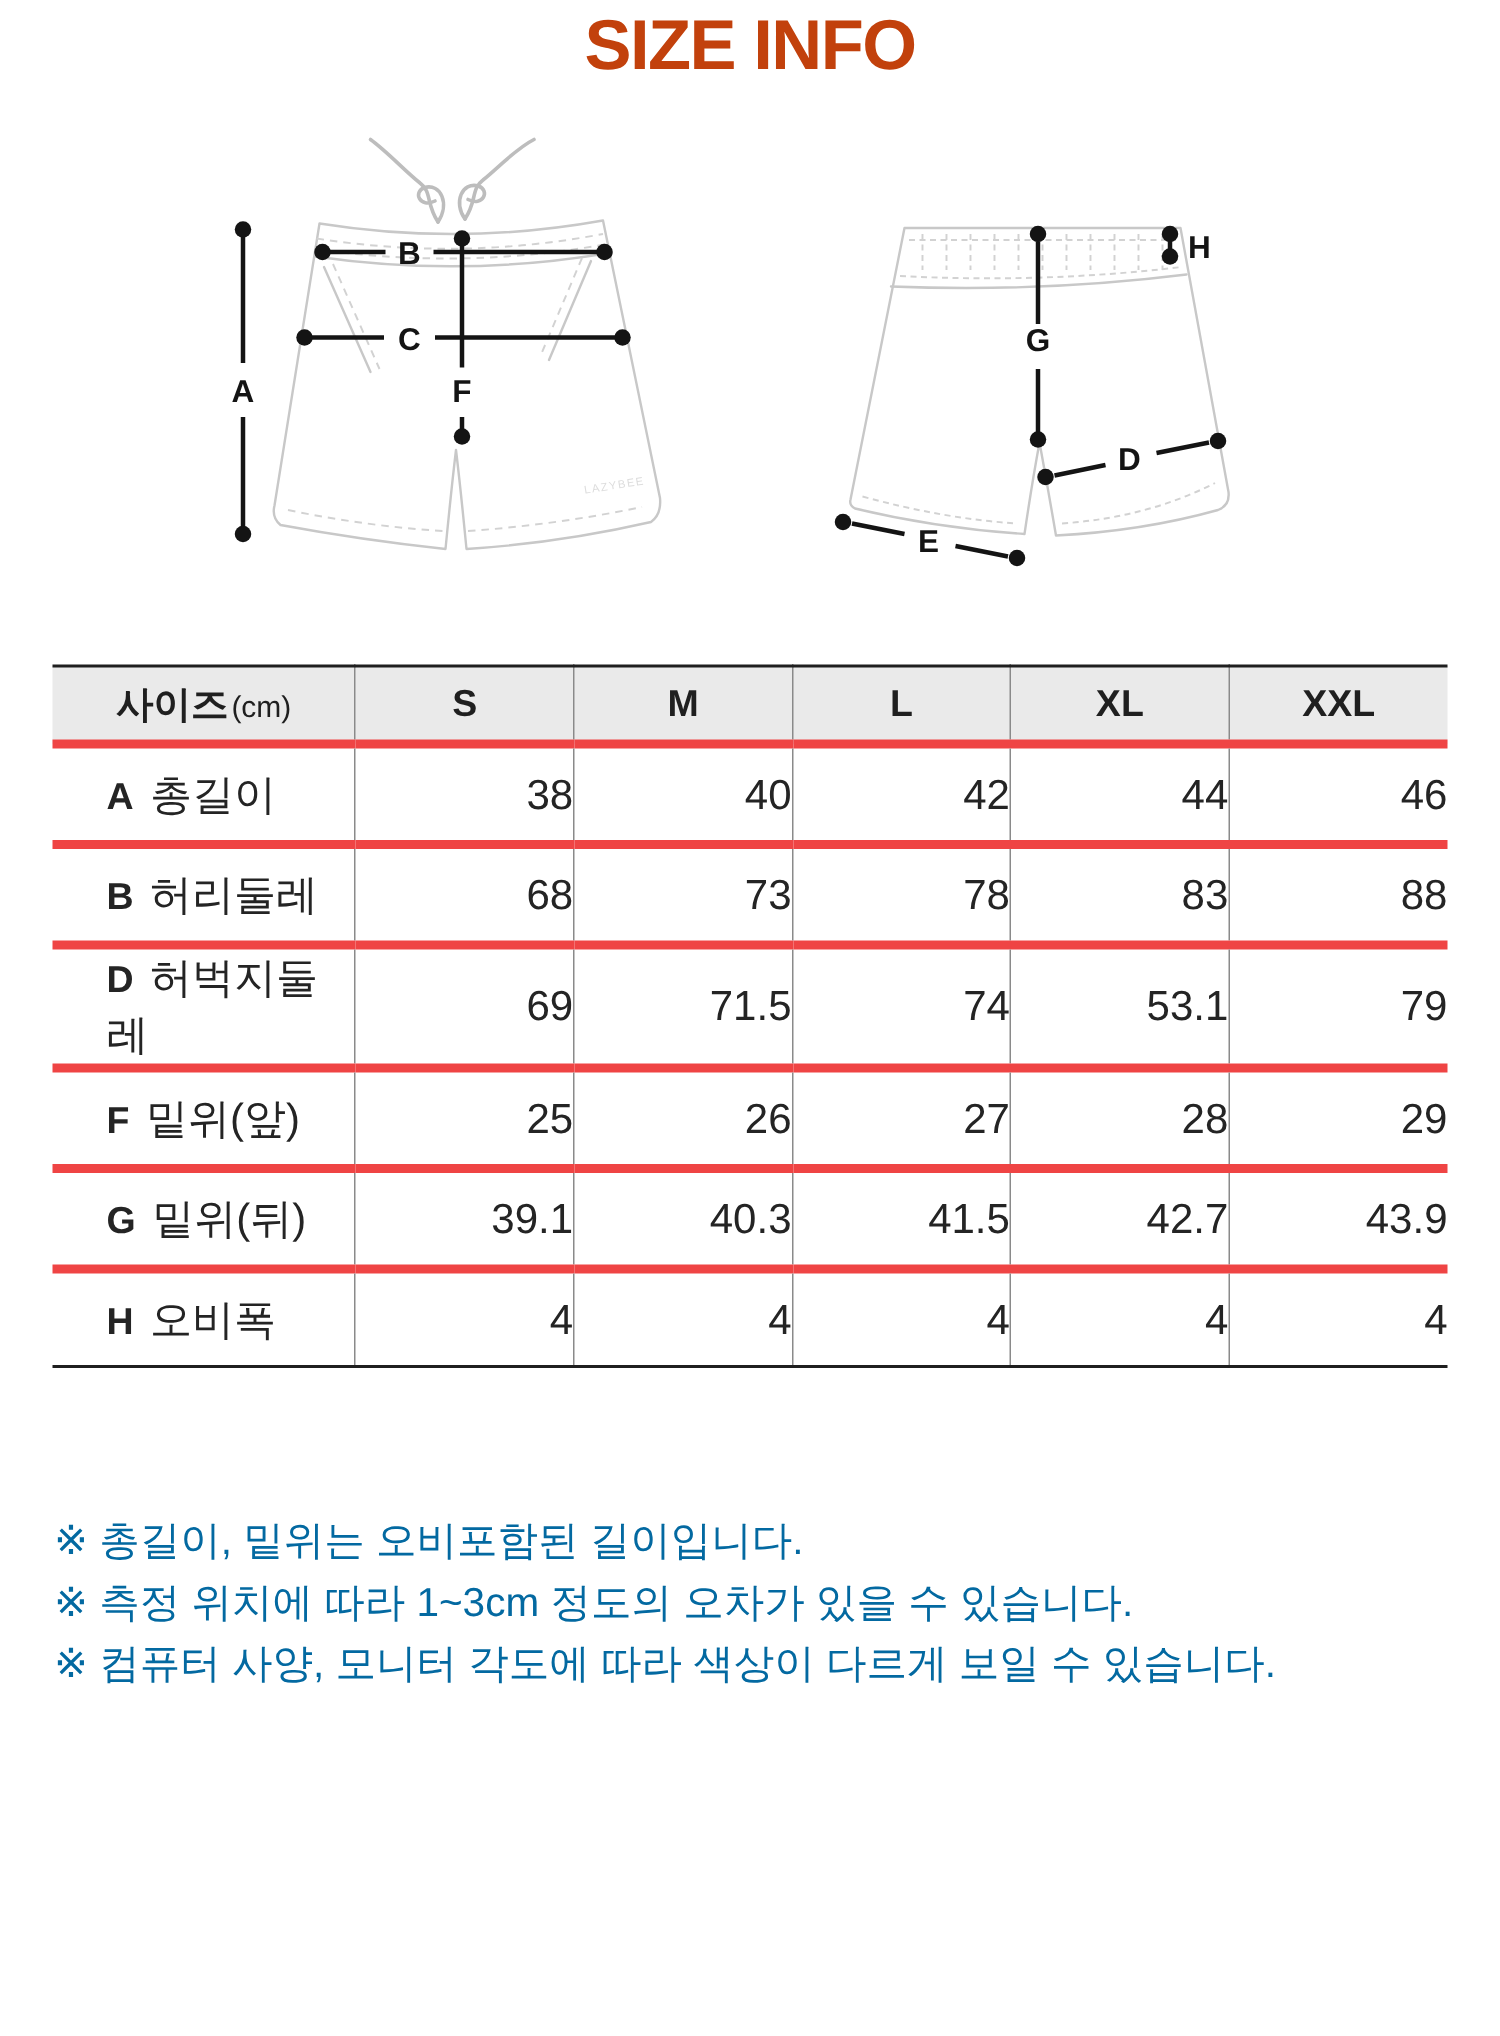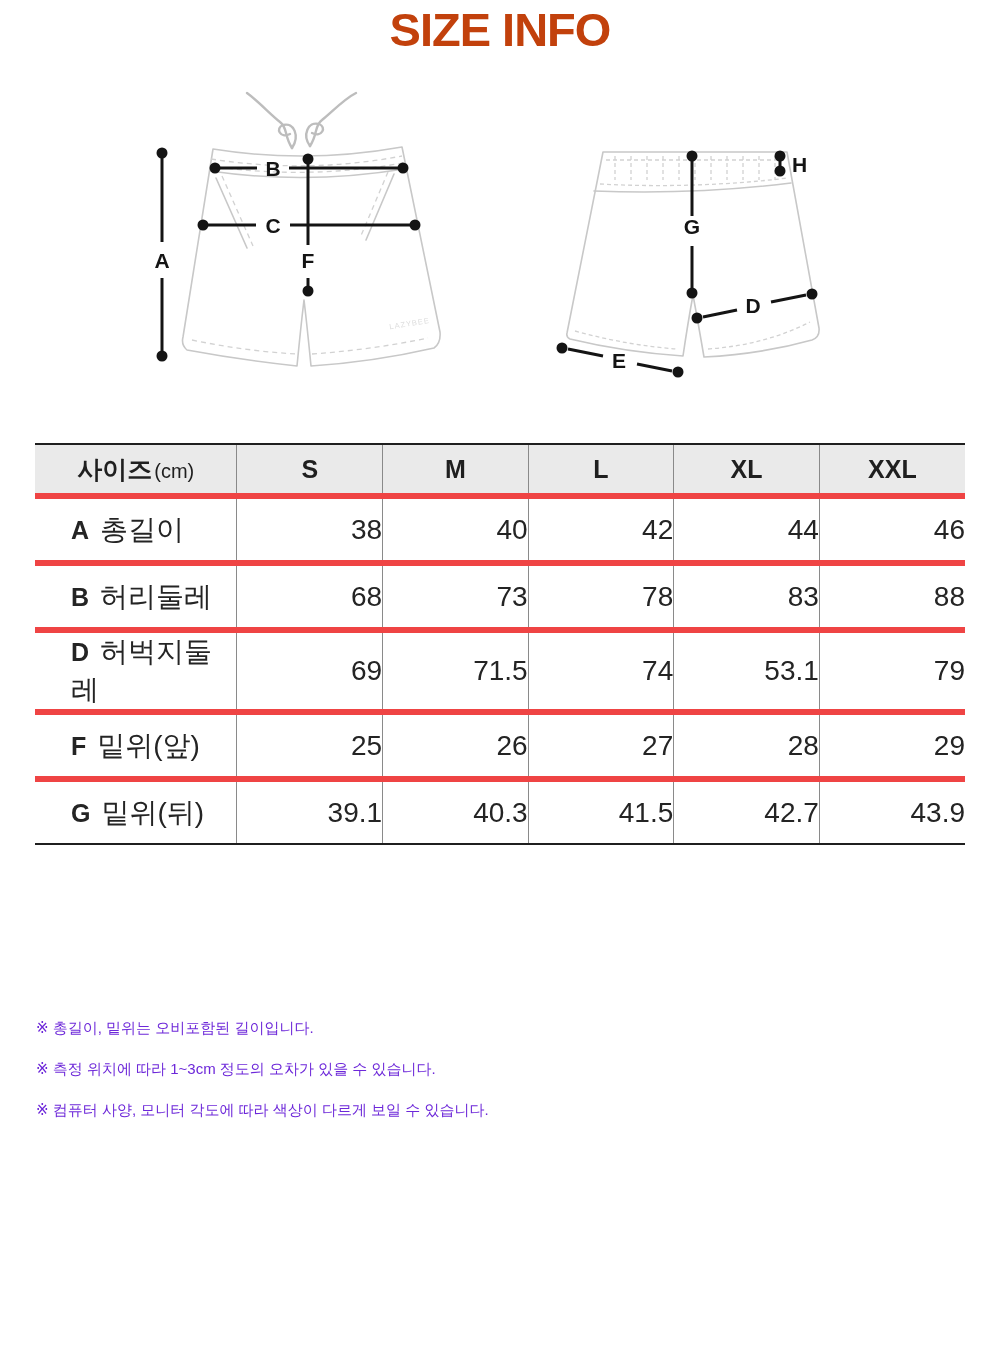--- a/index.html
+++ b/index.html
@@ -29,21 +29,21 @@
     height:61px;font-size:28px;color:#242424;text-align:right;
     vertical-align:middle;padding:0;
   }
   table.size tbody tr td{border-top:6px solid #ef4444;margin-top:28px;}
   table.size th + th, table.size td + td{border-left:1px solid #8a8a8a;}
   td.rowlabel{text-align:left !important;padding-left:36px !important;font-size:23px;}
   td.rowlabel .key{font-weight:bold;font-size:25px;margin-right:11px;}
   th .unit{font-weight:normal;font-size:20px;margin-left:2px;}
 
   .notes{position:absolute;left:36px;top:1007px;width:930px;}
-  .notes p{margin:0;height:41px;line-height:41px;font-size:15px;color:#6d28d9;}
+  .notes p{margin:0;height:41px;line-height:41px;font-size:27px;color:#0369a1;}
 
   svg text.mlabel{font-family:"Liberation Sans","DejaVu Sans",sans-serif;
     font-size:21px;font-weight:bold;fill:#141414;}
   svg text.logo{font-family:"Liberation Sans","DejaVu Sans",sans-serif;
     font-size:7.5px;fill:#dddddd;letter-spacing:1px;}
 </style>
 </head>
 <body>
 
 <div class="title">SIZE INFO</div>
@@ -205,20 +205,28 @@
       <td>29</td>
     </tr>
     <tr>
       <td class="rowlabel"><span class="key">G</span><span>밑위(뒤)</span></td>
       <td>39.1</td>
       <td>40.3</td>
       <td>41.5</td>
       <td>42.7</td>
       <td>43.9</td>
     </tr>
+    <tr>
+      <td class="rowlabel"><span class="key">H</span><span>오비폭</span></td>
+      <td>4</td>
+      <td>4</td>
+      <td>4</td>
+      <td>4</td>
+      <td>4</td>
+    </tr>
   </tbody>
 </table>
 
 <div class="notes">
   <p>※ 총길이, 밑위는 오비포함된 길이입니다.</p>
   <p>※ 측정 위치에 따라 1~3cm 정도의 오차가 있을 수 있습니다.</p>
   <p>※ 컴퓨터 사양, 모니터 각도에 따라 색상이 다르게 보일 수 있습니다.</p>
 </div>
 
 </body></html>

